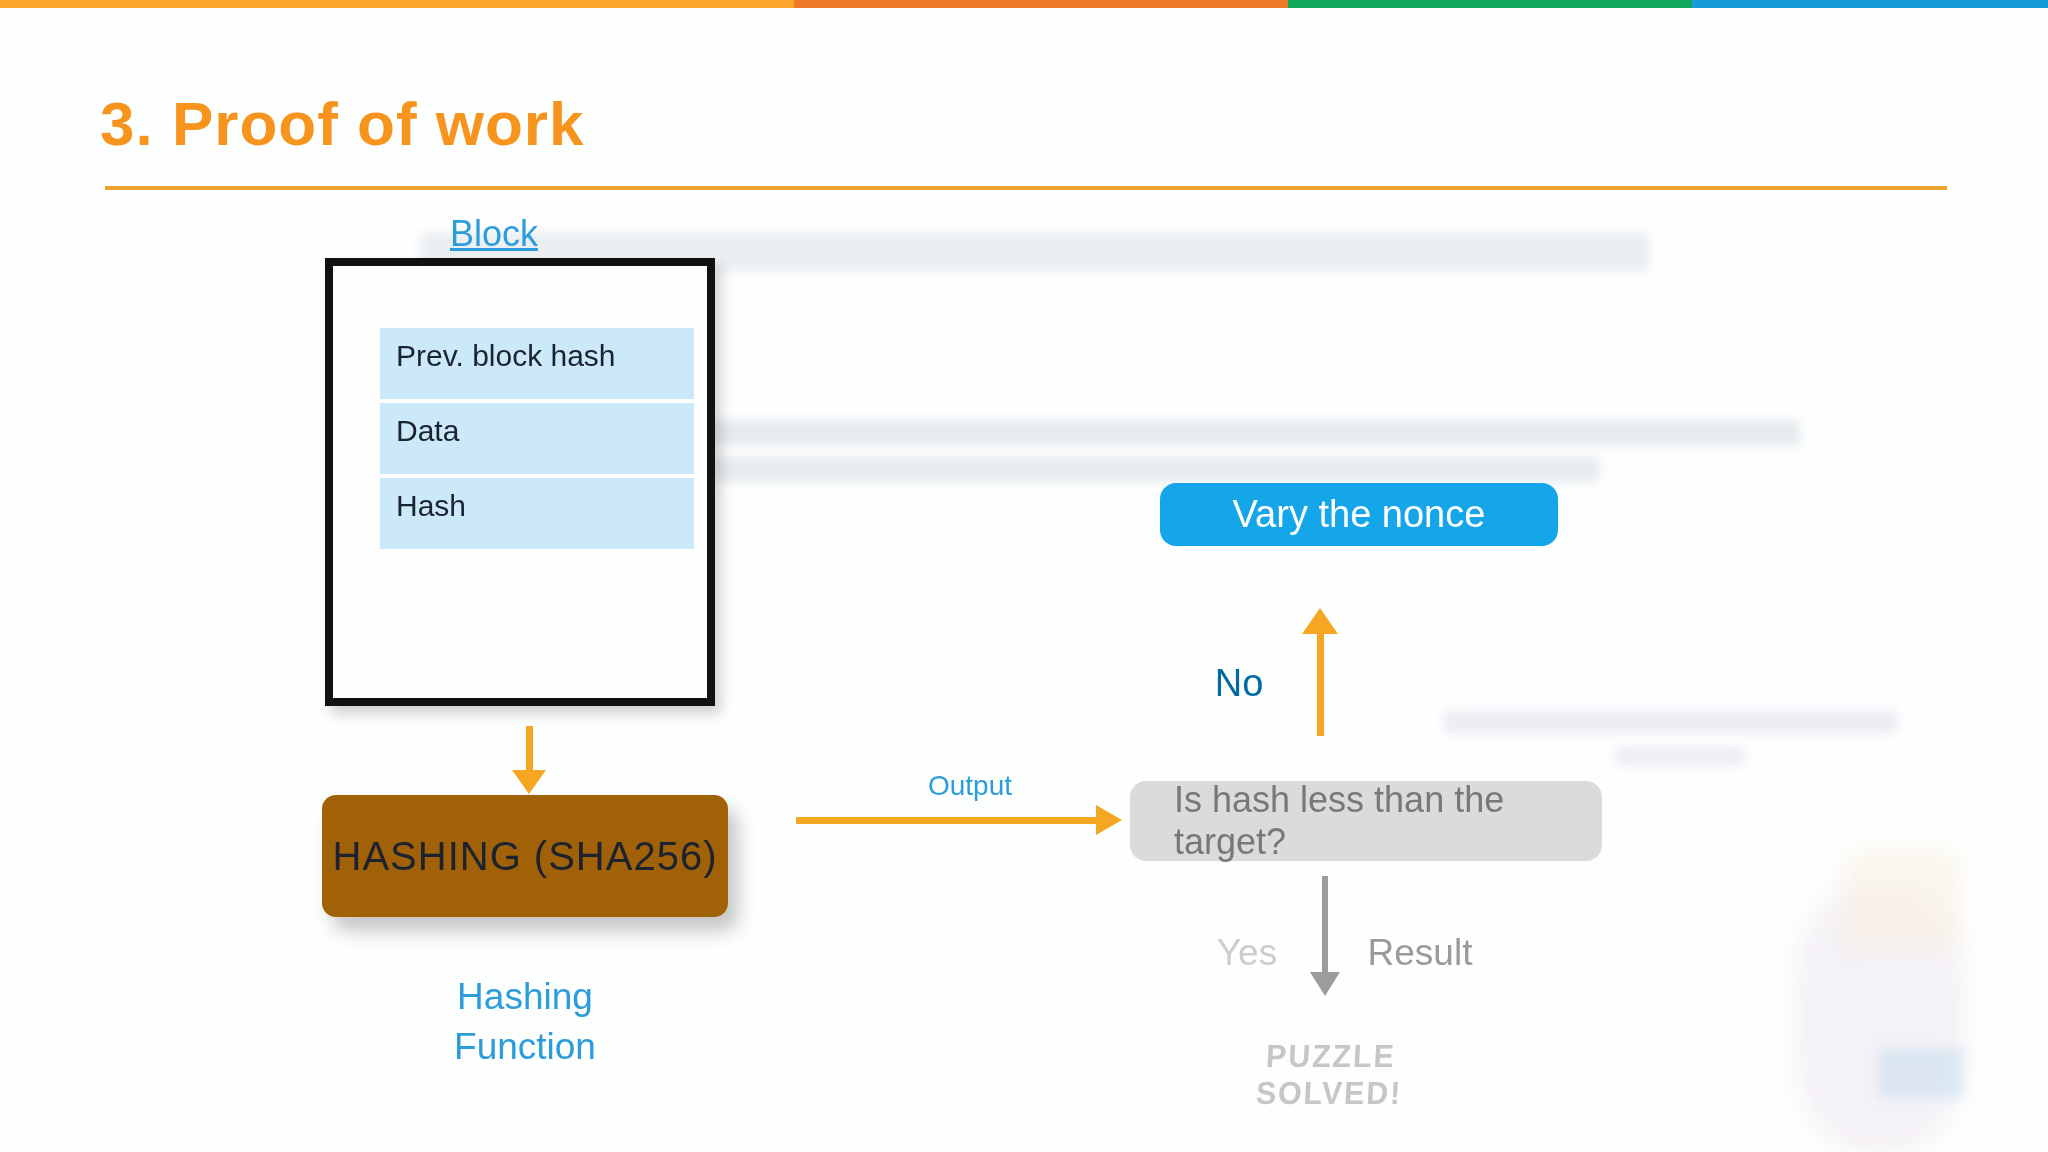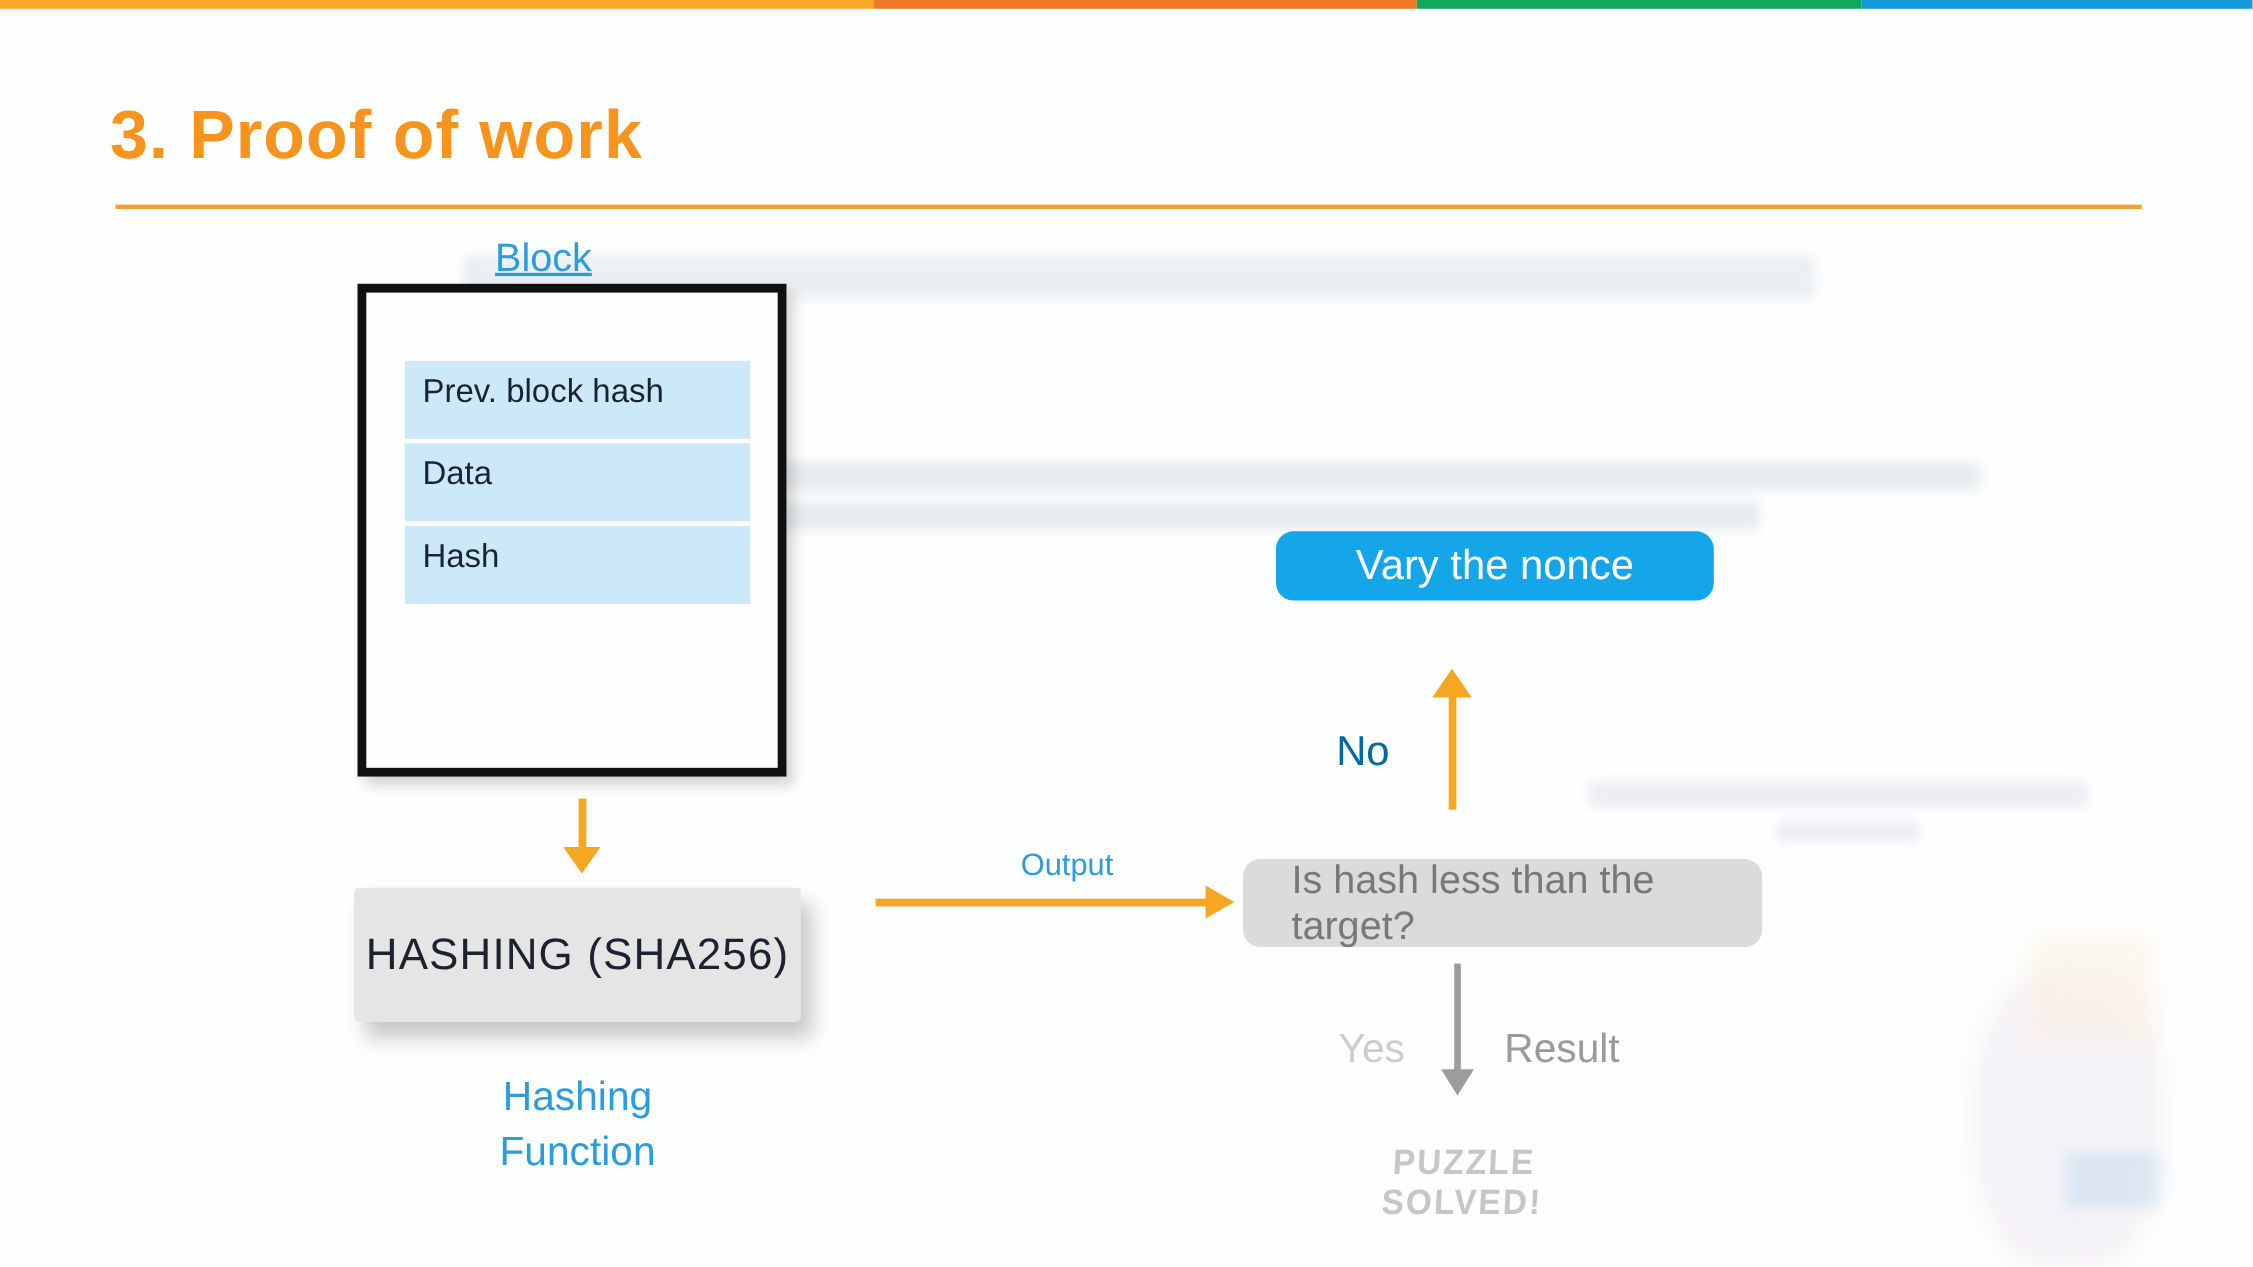--- a/index.html
+++ b/index.html
@@ -48,21 +48,21 @@
   #block-label {
     left:450px; top:213px; width:145px;
     font-size:36px; color:#2D9CDB; text-align:left;text-decoration:underline;
   }
   #block-box {
     left:325px; top:258px; width:390px; height:448px;
     background:#FEFEFE;
     border:8px solid #111111;
     box-shadow:6px 8px 12px rgba(0,0,0,0.18);
   }
-  #block-fields { left:368px; top:328px; width:289px; }
+  #block-fields { left:380px; top:328px; width:289px; }
   .block-row {
     width:314px; height:71px; margin-bottom:4px;
     background:#CBE9F8;
     padding:11px 0 0 16px;
     font-size:30px; color:#1A2430;
   }
 
   
   .shaft-v { background:#F5A623; width:7px; }
   .shaft-h { background:#F5A623; height:7px; }
@@ -92,24 +92,24 @@
   }
 
   #result-arrow-shaft { left:1322px; top:876px; width:6px; height:98px; background:#9C9C9C; }
   #result-arrow-head  { left:1310px; top:972px;
     border-left:15px solid transparent; border-right:15px solid transparent;
     border-top:24px solid #9C9C9C; }
 
   
   #hashing-box {
     left:322px; top:795px; width:406px; height:122px;
-    background:#e5e5e5; border-radius:4px;
+    background:#a16207; border-radius:14px;
     box-shadow:10px 14px 18px rgba(110,110,110,0.38);
     display:flex; align-items:center; justify-content:center;
-    font-size:40px; color:#1C2230; letter-spacing:1px;margin-top:12px;
+    font-size:40px; color:#1C2230; letter-spacing:1px;
   }
   #hashing-caption {
     left:375px; top:972px; width:300px;
     font-size:37px; color:#2D9CDB; text-align:center; line-height:1.35;
   }
   #decision-box {
     left:1130px; top:781px; width:472px; height:80px;
     background:#DBDBDB; border-radius:16px;
     display:flex; align-items:center; justify-content:center;
     font-size:36px; color:#787878;padding-left:44px;

